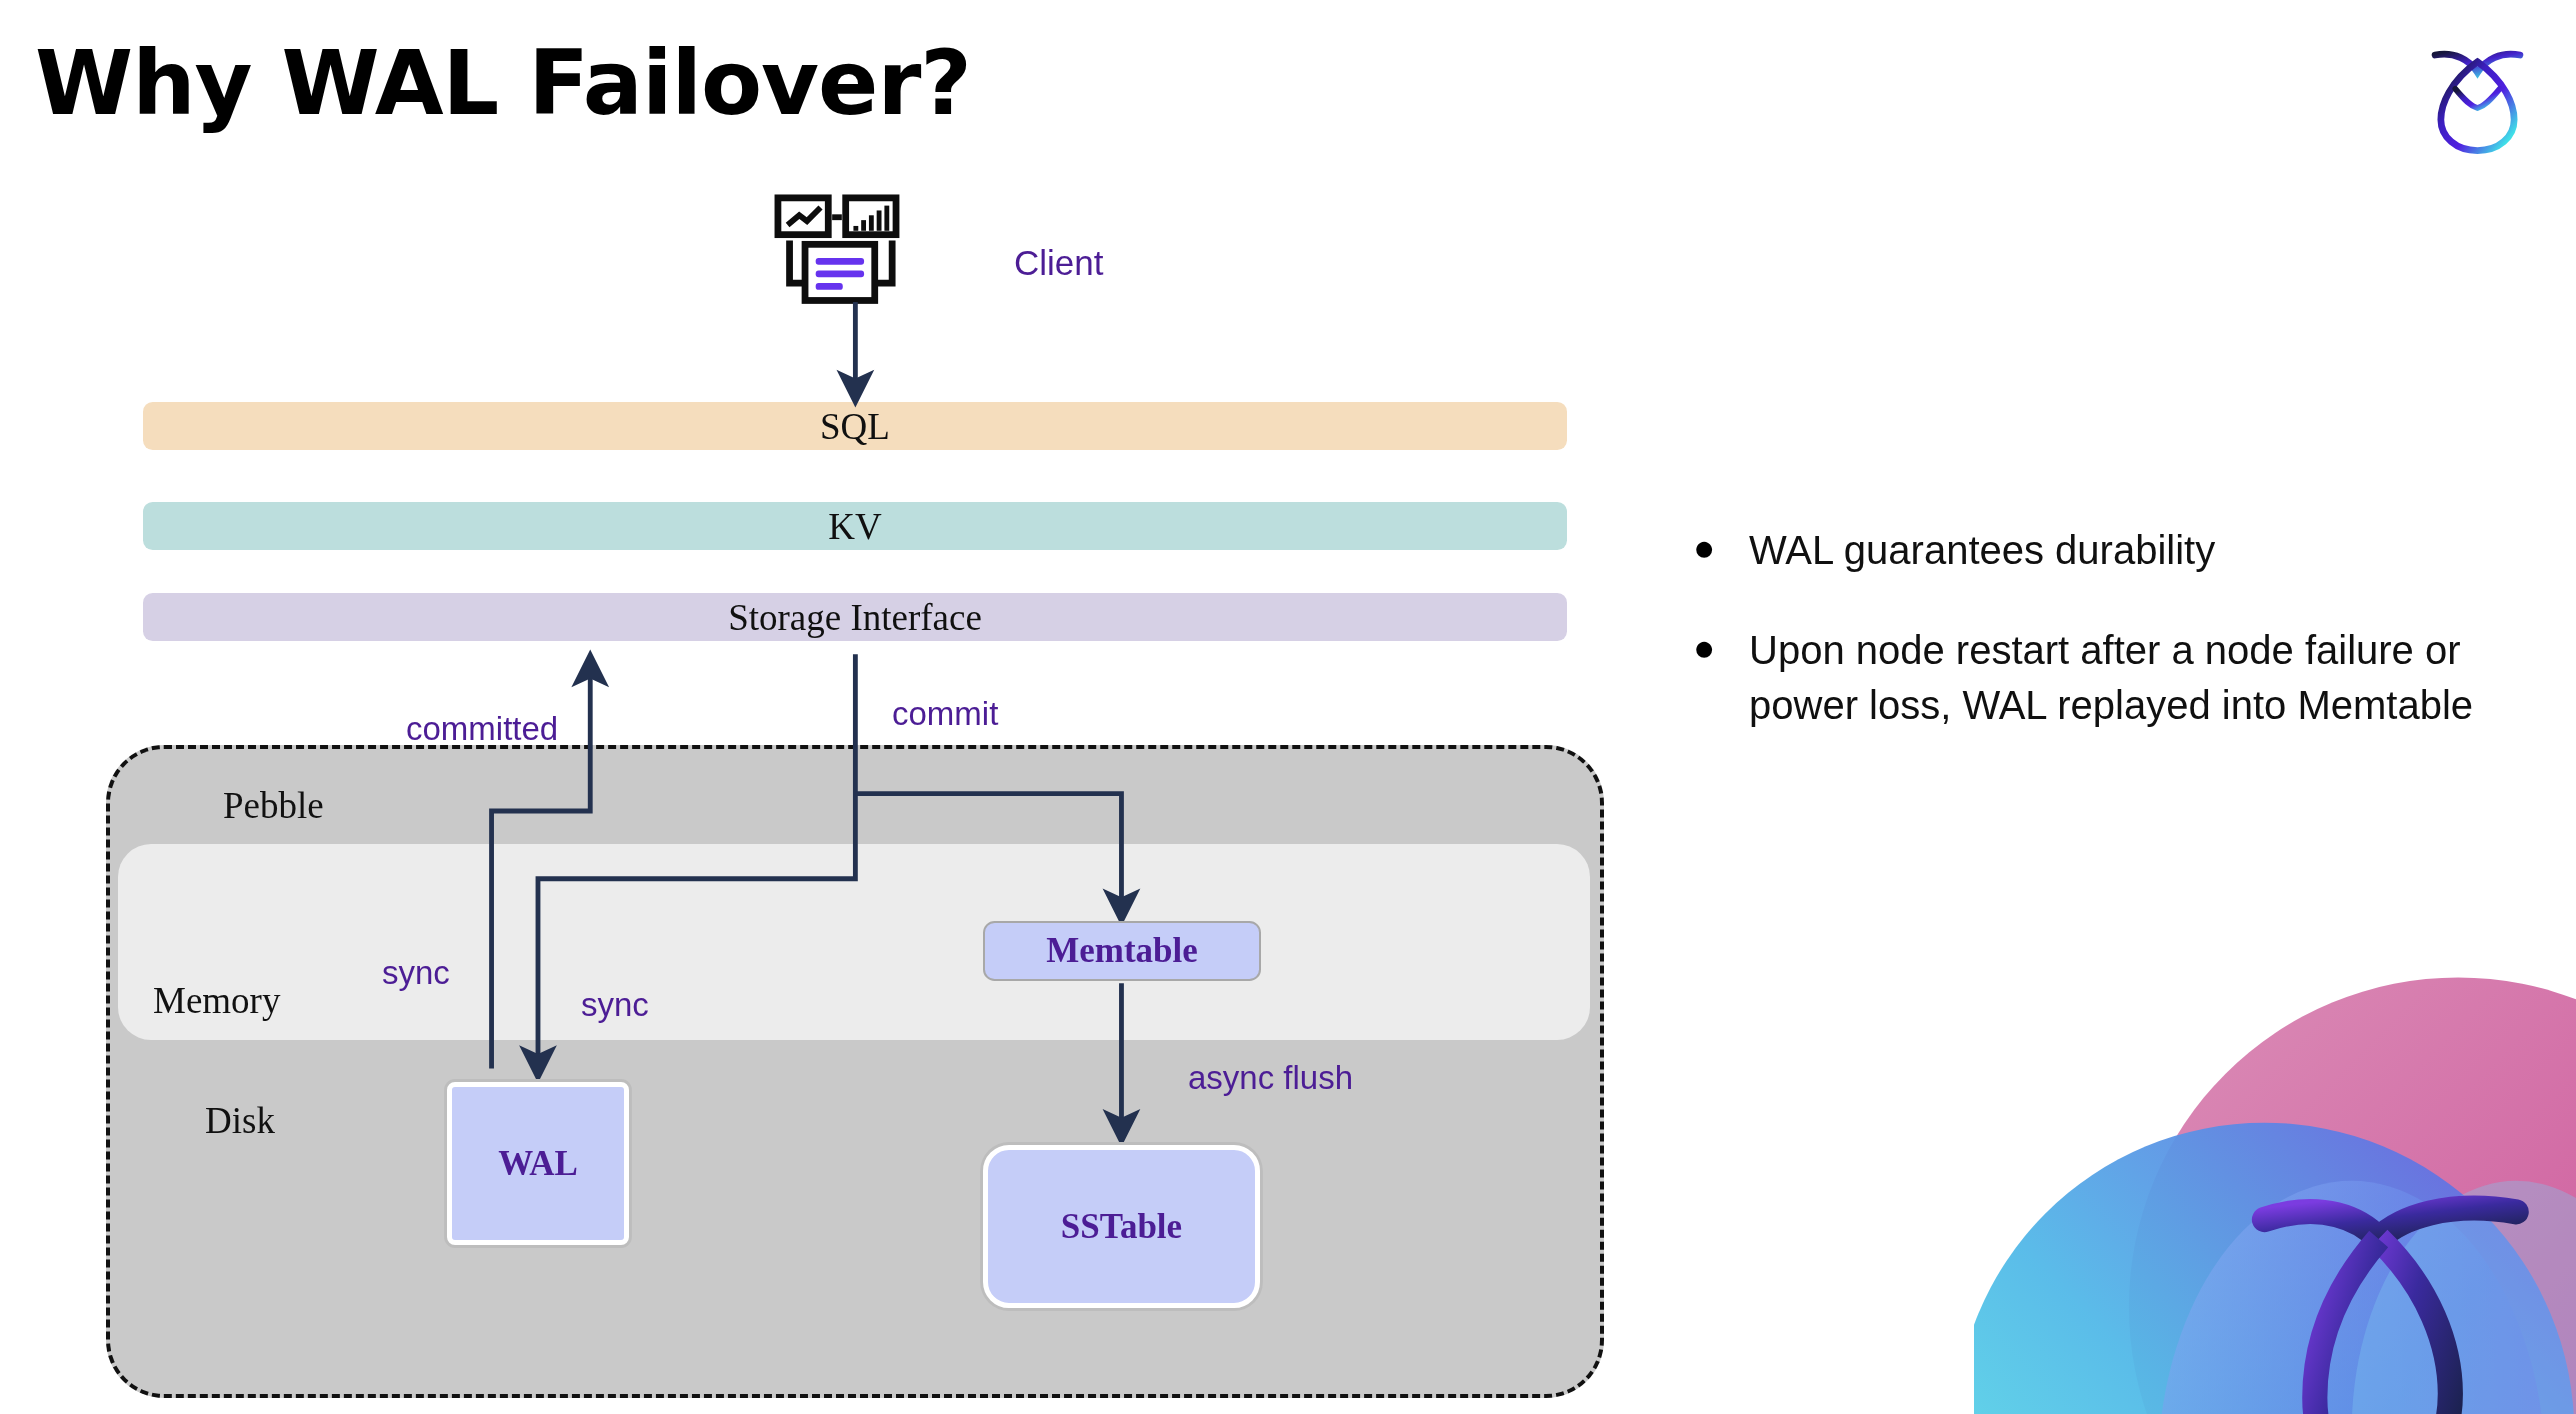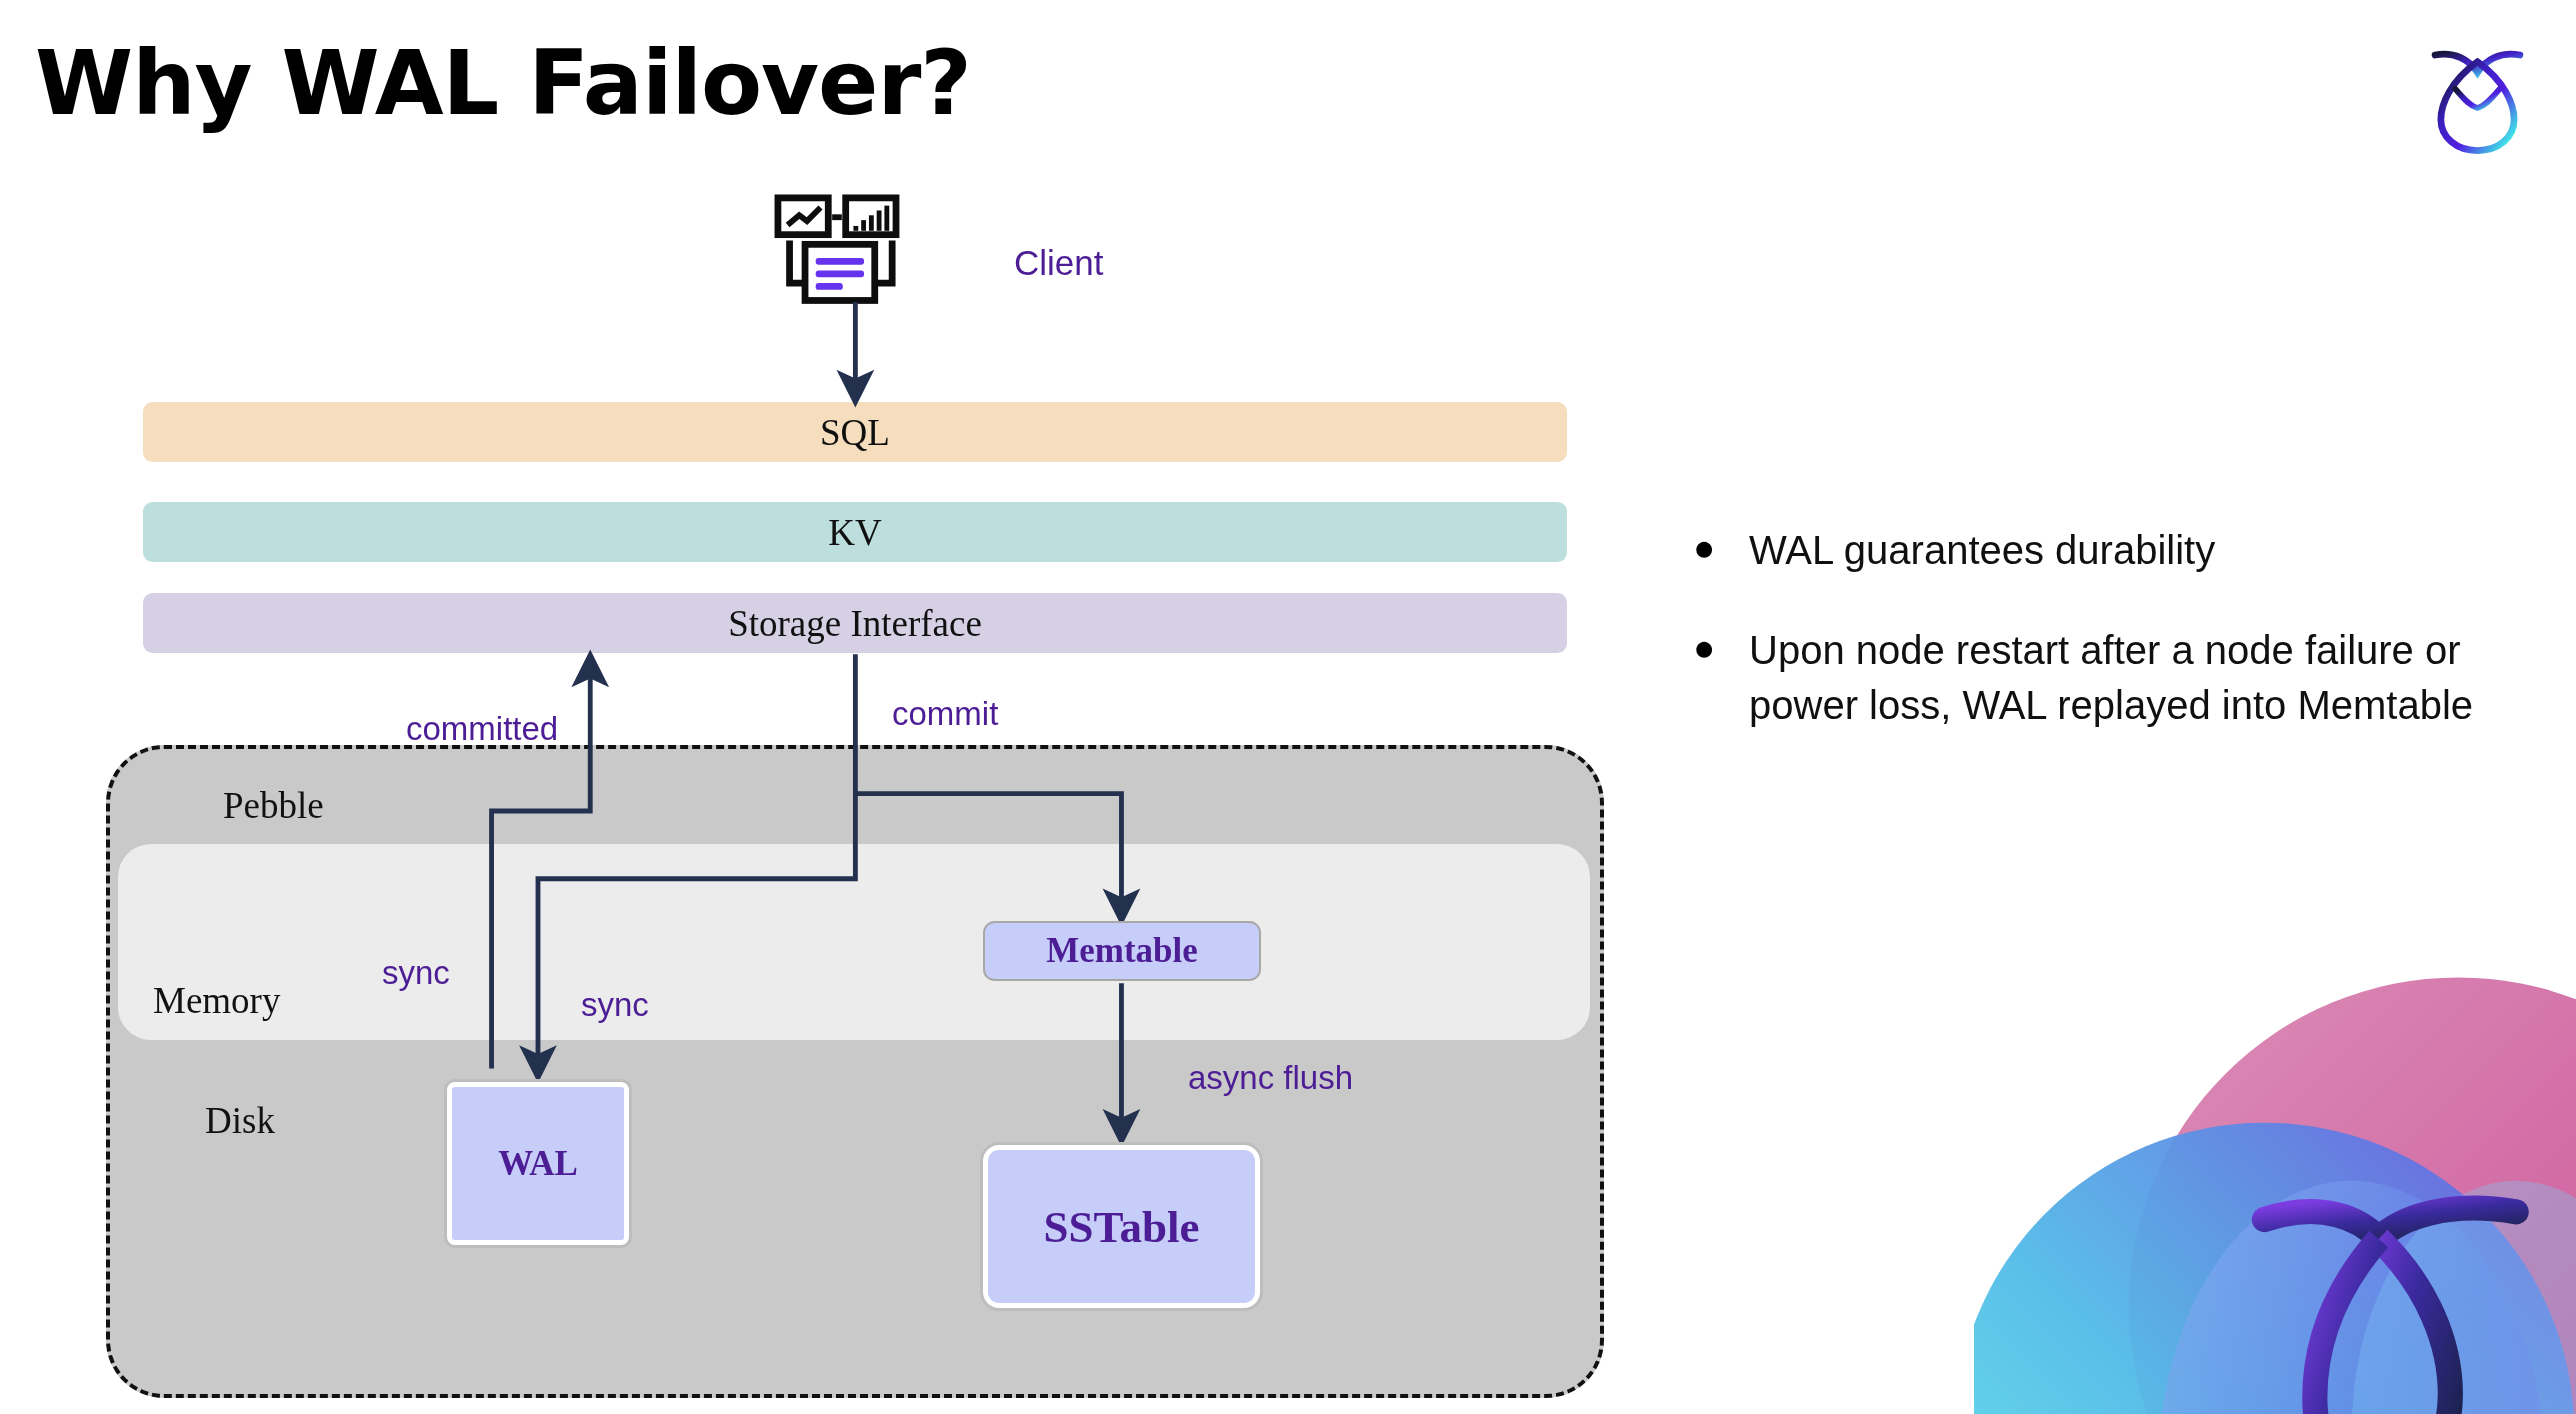--- a/index.html
+++ b/index.html
@@ -18,21 +18,21 @@
 
   
   #brand-logo{position:absolute;left:2410px;top:29px;width:135px;height:135px;}
 
   
   #decor-art{position:absolute;left:1974px;top:929px;width:639px;height:523px;
              pointer-events:none;}
 
   
   .layer-bar{
-    position:absolute;height:60px;border-radius:9.7px;
+    position:absolute;height:48px;border-radius:9.7px;
     display:flex;align-items:center;justify-content:center;
     font-family:"Liberation Serif", serif;font-size:37px;color:#101010;
   }
 
   #bar-sql{left:143px;top:402px;width:1424px;background:#f5ddbd;}
   #bar-kv {left:143px;top:502px;width:1424px;background:#bcdedd;}
   #bar-storage{left:143px;top:593px;width:1424px;background:#d6d0e5;}
 
   
   #pebble-container{
@@ -67,22 +67,22 @@
   #node-memtable{
     left:983px;top:921px;width:278px;height:60px;border-radius:11.6px;
     border:2.9px solid #a8a8a8;font-size:35px;
   }
   #node-wal{
     left:447px;top:1082px;width:182px;height:163px;border-radius:8px;
     border:5.8px solid #ffffff;font-size:35px;
     box-shadow:0 0 0 2.9px #bdbdbd;
   }
   #node-sstable{
-    left:983px;top:1145px;width:277px;height:163px;border-radius:16px;
-    border:5.8px solid #ffffff;font-size:45px;
+    left:983px;top:1145px;width:277px;height:163px;border-radius:26px;
+    border:5.8px solid #ffffff;font-size:35px;
     box-shadow:0 0 0 2.9px #bdbdbd;
   }
 
   
   .edge-label{
     position:absolute;font-family:Liberation Sans, sans-serif;
     font-size:33px;color:#4c1d95;white-space:nowrap;margin-top:18px;
   }
   #label-client      {left:1014px;top:225px;font-size:35px;}
   #label-committed   {left:406px;top:692px;}

